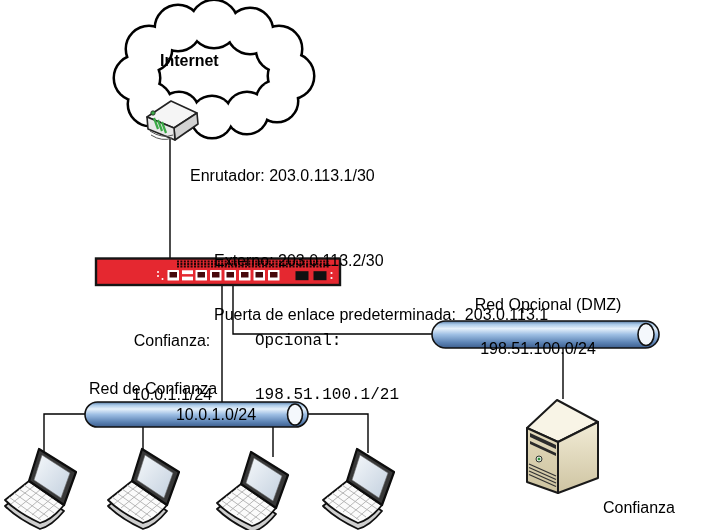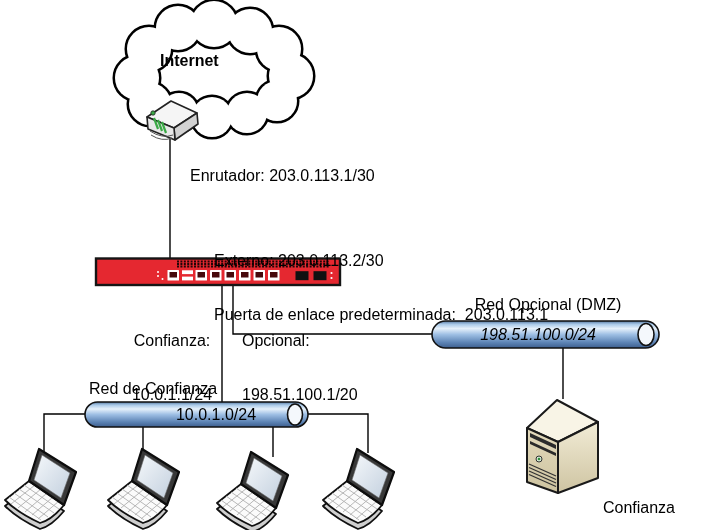--- a/index.html
+++ b/index.html
@@ -7,23 +7,23 @@
     position:relative;width:710px;height:530px;background:#fff;overflow:hidden;
     font-family:"Liberation Sans",sans-serif;color:#000;
   }
   #diagram-svg{position:absolute;left:0;top:0;}
   .lbl{position:absolute;font-size:16px;line-height:18px;white-space:pre;}
   .center{text-align:center;}
   #label-internet{left:160px;top:52px;width:100px;font-size:16px;font-weight:bold;text-align:left;}
   #label-router{left:190px;top:147px;margin-top:20px;}
   #label-external{left:190px;top:216px;margin-left:24px;}
   #label-trusted-if{left:97px;top:296px;width:150px;}
-  #label-optional-if{left:242px;top:296px;width:160px;}
+  #label-optional-if{left:255px;top:296px;width:160px;font-family:Liberation Mono, monospace;}
   #label-dmz-name{left:448px;top:296px;width:200px;}
-  #label-dmz-subnet{left:432px;top:326px;width:212px;font-style:italic;}
+  #label-dmz-subnet{left:432px;top:340px;width:212px;}
   #label-trusted-name{left:63px;top:380px;width:180px;}
   #label-trusted-subnet{left:85px;top:406px;width:212px;padding-left:25px;}
   #label-server{left:576px;top:460px;width:126px;line-height:19px;}
 </style>
 </head>
 <body>
 
 <div id="stage">
 
   <svg id="diagram-svg" width="710" height="530" viewBox="0 0 710 530">
@@ -201,21 +201,21 @@
     <div>Puerta de enlace predeterminada:  203.0.113.1</div>
   </div>
 
   <div id="label-trusted-if" class="lbl center">
     <div>Confianza:</div>
     <div>10.0.1.1/24</div>
   </div>
 
   <div id="label-optional-if" class="lbl">
     <div>Opcional:</div>
-    <div>198.51.100.1/20</div>
+    <div>198.51.100.1/21</div>
   </div>
 
   <div id="label-dmz-name" class="lbl center">Red Opcional (DMZ)</div>
 
   <div id="label-dmz-subnet" class="lbl center">198.51.100.0/24</div>
 
   <div id="label-trusted-name" class="lbl center">Red de Confianza</div>
 
   <div id="label-trusted-subnet" class="lbl center">10.0.1.0/24</div>
 

